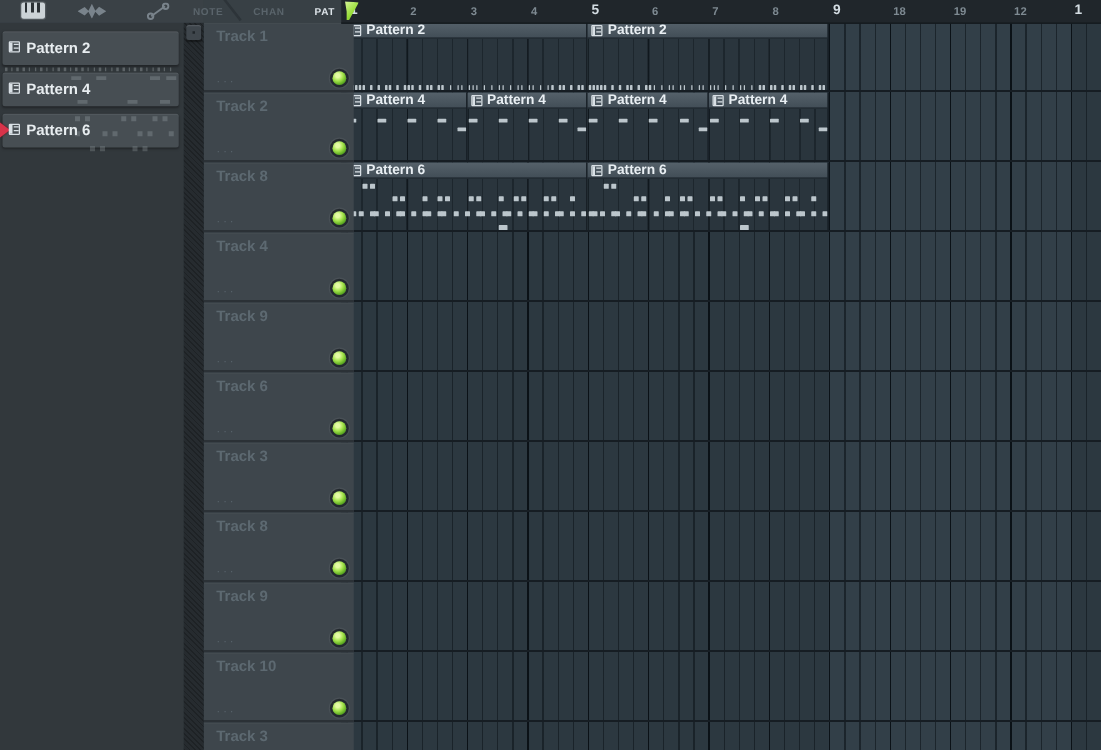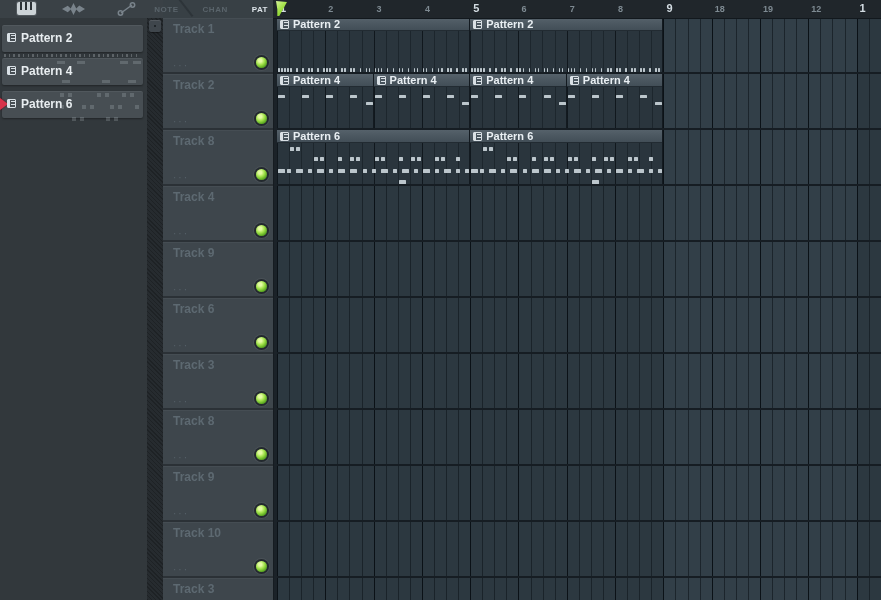--- a/index.html
+++ b/index.html
@@ -38,21 +38,21 @@
       filter:drop-shadow(0 0 1px #5a0f18);}
   .pmark{position:absolute;background:#cfd6da;opacity:.20;}
   
   #vstrip{position:absolute;left:147px;top:18px;width:16px;height:582px;background:#262b2f;
       background-image:repeating-linear-gradient(45deg,rgba(0,0,0,.22) 0 1px,transparent 1px 3px);}
   #vthumb{position:absolute;left:2px;top:2px;width:12px;height:12px;background:#3f464c;border-radius:2px;
       box-shadow:inset 0 1px 0 rgba(255,255,255,.10),0 1px 1px rgba(0,0,0,.4);}
   #vthumb::after{content:"";position:absolute;left:5px;top:5px;width:2px;height:2px;background:#20262a;}
   
   #headers{position:absolute;left:163px;top:18px;width:110px;height:582px;background:#3c4449;border-right:1px solid #161c21;}
-  .hrow{position:relative;width:110px;height:56px;box-sizing:border-box;background:#3e464c;
+  .hrow{position:relative;width:120px;height:56px;box-sizing:border-box;background:#3e464c;
       border-bottom:2px solid #2b3136;box-shadow:inset 0 1px 0 rgba(255,255,255,.04);}
   .hrow .tname{position:absolute;left:10px;top:4px;font-size:12px;font-weight:bold;color:#5d6971;}
   .hrow .tdots{position:absolute;left:10px;bottom:2px;font-size:10px;letter-spacing:2px;color:#566169;line-height:8px;}
   .led{position:absolute;right:6px;bottom:4px;width:11px;height:11px;border-radius:50%;
       background:radial-gradient(circle at 38% 32%,#e4faa4 0 15%,#a2e24a 42%,#59a71f 72%,#3a770f 100%);
       box-shadow:0 0 0 2px #23292e,0 0 0 3px rgba(255,255,255,.06);}
   
   #grid{position:absolute;left:273px;top:18px;width:608px;height:582px;background:#2c3840;}
   #grid .gutter{position:absolute;left:0;top:0;width:4px;height:100%;background:#1b2228;}
   #grid .region-light{position:absolute;left:390.4px;top:0;width:193.2px;height:100%;background:#323f48;}

